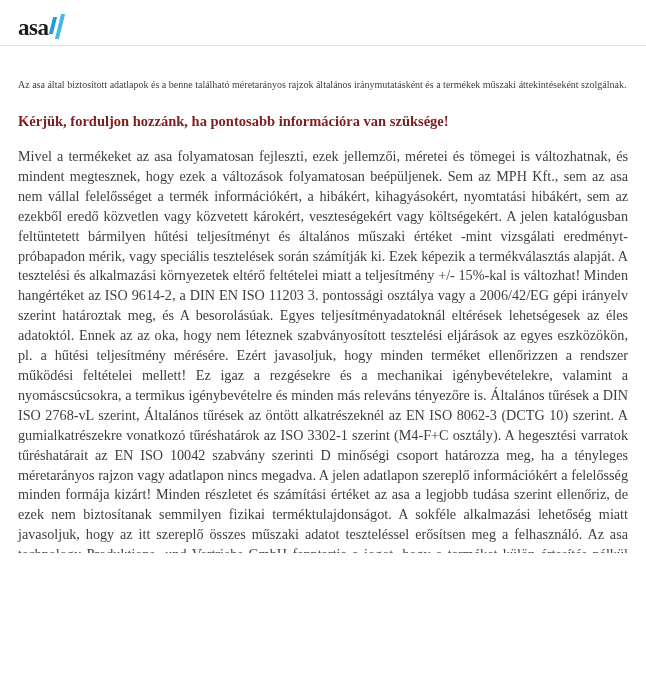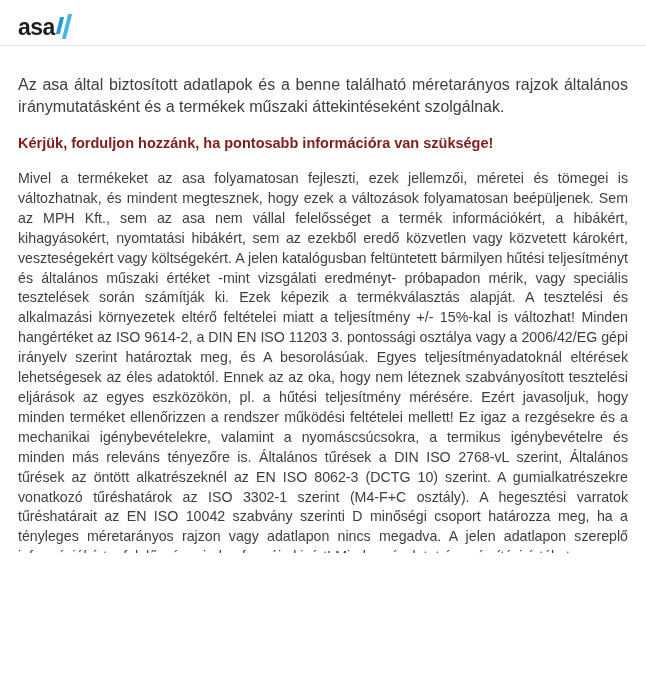--- a/index.html
+++ b/index.html
@@ -5,21 +5,21 @@
   html, body {
     margin: 0;
     padding: 0;
     background: #ffffff;
   }
   .page {
     position: relative;
     width: 646px;
     height: 553px;
     background: #ffffff;
-    font-family: Liberation Sans, sans-serif;
+    font-family: Liberation Serif, serif;
     color: #3e3e3e;
     box-sizing: border-box;
     overflow: hidden;
   }
   .header {
     padding: 13px 18px 6px 18px;
     border-bottom: 1px solid #e4e4e4;
     height: 26px;
   }
   .brand {
@@ -52,21 +52,21 @@
   .slash-right {
     height: 25px;
     margin-left: 3px;
     margin-top: 1px;
   }
   .content {
     padding: 0 18px;
   }
   .intro {
     margin: 28px 0 0 0;
-    font-size: 16px;
+    font-size: 10px;
     line-height: 22px;
     text-align: justify;
     color: #3e3e3e;
   }
   .contact {
     margin: 14px 0 0 0;
     font-size: 14.5px;
     line-height: 22px;
     font-weight: 700;
     color: #7f1d1d;

